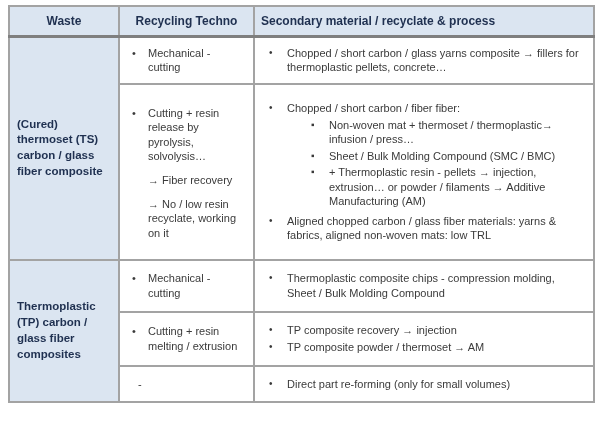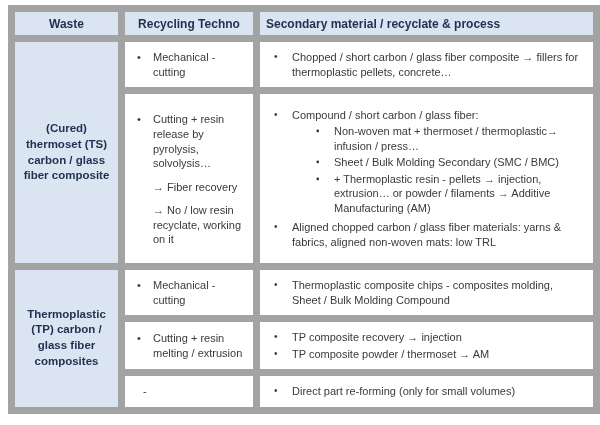--- a/index.html
+++ b/index.html
@@ -13,33 +13,33 @@
 
   table.tbl {
     position: absolute; left: 8px; top: 5px; width: 585px;
     border-collapse: collapse; table-layout: fixed;
     border: 2px solid #000;
   }
   col.c1 { width: 110px; }
   col.c2 { width: 135px; }
   col.c3 { width: 340px; }
 
-  th, td { border: 7px solid #a3a3a3; vertical-align: middle; }
+  th, td { border: 2px solid #a3a3a3; vertical-align: middle; }
 
   thead th {
     background: #dbe5f1; color: #1f3050;
     font-size: 12px; font-weight: bold;
     height: 30px; padding: 4px 6px; text-align: center;
     border-bottom: 3px solid #7f7f7f;
   }
   thead th.hl { text-align: left; }
 
   td.waste {
     background: #dbe5f1; color: #1f3050; font-weight: bold;
-    font-size: 11.5px; line-height: 1.38; text-align: center;
+    font-size: 11.5px; line-height: 1.38; text-align: left;
     padding: 4px 7px;
   }
 
   td.techno, td.proc {
     font-size: 11px; color: #3a3a3a; line-height: 1.32;
     padding: 6px 8px 6px 12px; background: #ffffff;
   }
   td.proc { padding-left: 14px; padding-right: 10px; }
 
   tr.rA1 td { height: 48px; }
@@ -84,46 +84,46 @@
         </td>
         <td class="techno">
           <div class="b-row">
             <span class="bm">•</span>
             <span class="bt">Mechanical - cutting</span>
           </div>
         </td>
         <td class="proc">
           <div class="b-row">
             <span class="bm">•</span>
-            <span class="bt">Chopped / short carbon / glass fiber composite → fillers for thermoplastic pellets, concrete…</span>
+            <span class="bt">Chopped / short carbon / glass yarns composite → fillers for thermoplastic pellets, concrete…</span>
           </div>
         </td>
       </tr>
 
       <tr class="rA2">
         <td class="techno">
           <div class="b-row">
             <span class="bm">•</span>
             <span class="bt">Cutting + resin release by pyrolysis, solvolysis…</span>
           </div>
           <div class="arrow-line">→ Fiber recovery</div>
           <div class="arrow-line">→ No / low resin recyclate, working on it</div>
         </td>
         <td class="proc">
           <div class="b-row">
             <span class="bm">•</span>
-            <span class="bt">Compound / short carbon / glass fiber:</span>
+            <span class="bt">Chopped / short carbon / fiber fiber:</span>
           </div>
           <div class="b-row sub">
             <span class="bm">▪</span>
             <span class="bt">Non-woven mat + thermoset / thermoplastic→ infusion / press…</span>
           </div>
           <div class="b-row sub">
             <span class="bm">▪</span>
-            <span class="bt">Sheet / Bulk Molding Secondary (SMC / BMC)</span>
+            <span class="bt">Sheet / Bulk Molding Compound (SMC / BMC)</span>
           </div>
           <div class="b-row sub">
             <span class="bm">▪</span>
             <span class="bt">+ Thermoplastic resin - pellets → injection, extrusion… or powder / filaments →  Additive Manufacturing (AM)</span>
           </div>
           <div class="b-row gap-top">
             <span class="bm">•</span>
             <span class="bt">Aligned chopped carbon / glass fiber materials: yarns &amp; fabrics, aligned non-woven mats: low TRL</span>
           </div>
         </td>
@@ -135,21 +135,21 @@
         </td>
         <td class="techno">
           <div class="b-row">
             <span class="bm">•</span>
             <span class="bt">Mechanical - cutting</span>
           </div>
         </td>
         <td class="proc">
           <div class="b-row">
             <span class="bm">•</span>
-            <span class="bt">Thermoplastic composite chips - composites molding, Sheet / Bulk Molding Compound</span>
+            <span class="bt">Thermoplastic composite chips - compression molding, Sheet / Bulk Molding Compound</span>
           </div>
         </td>
       </tr>
 
       <tr class="rB2">
         <td class="techno">
           <div class="b-row">
             <span class="bm">•</span>
             <span class="bt">Cutting + resin melting / extrusion</span>
           </div>

